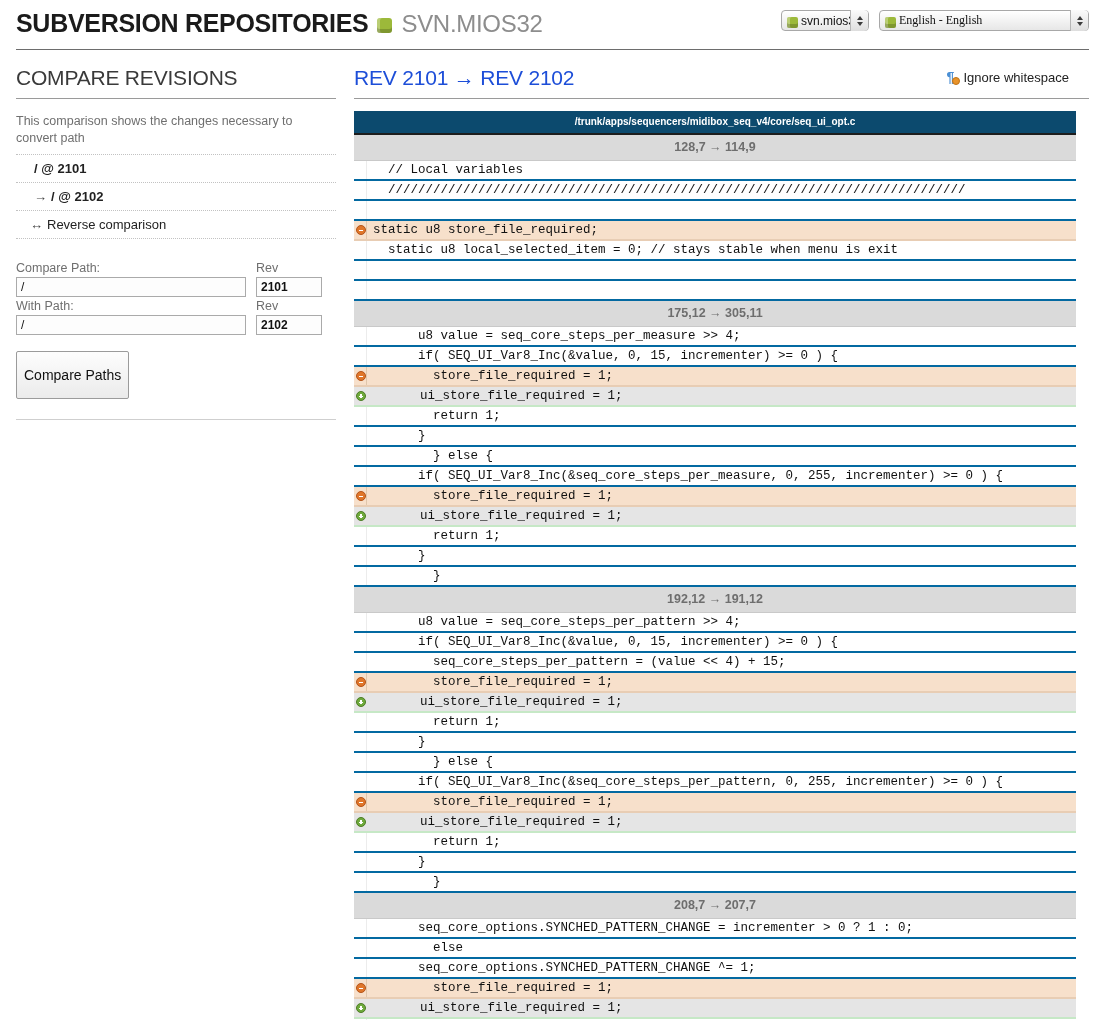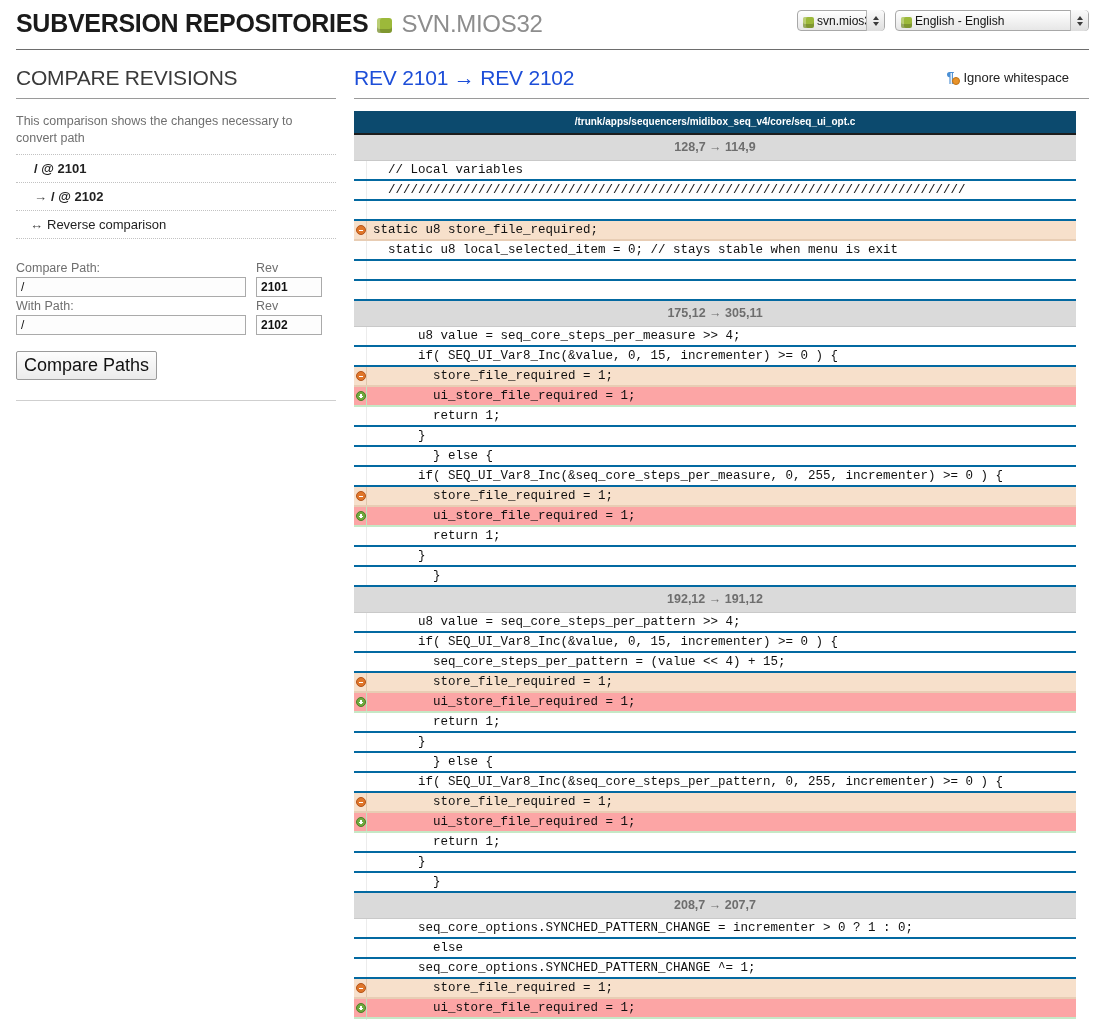--- a/index.html
+++ b/index.html
@@ -65,21 +65,21 @@
     border-left: 1px solid #b5b5b5;
     border-radius: 0 4px 4px 0;
     background: linear-gradient(#fbfbfb, #dedede);
     display: flex; flex-direction: column;
     align-items: center; justify-content: center; gap: 2px;
   }
   .arrows i { display: block; width: 0; height: 0; border-left: 3.5px solid transparent; border-right: 3.5px solid transparent; }
   .arrows i.up { border-bottom: 4px solid #3a3a3a; }
   .arrows i.dn { border-top: 4px solid #3a3a3a; }
   #sel-repo { width: 88px; }
-  #sel-lang { width: 194px; }
+  #sel-lang { width: 210px; font-family: Liberation Serif, serif; }
 
   
   #wrap { display: flex; padding: 0 16px; }
   #sidebar { width: 320px; flex: none; padding-top: 16px; }
   #content { flex: 1; padding-top: 16px; padding-left: 18px; }
 
   
   .panel-title {
     font-size: 21px; color: #3a3a3a; letter-spacing: -0.2px;
     padding-bottom: 8px; margin: 0 0 0 0; font-weight: normal;
@@ -109,26 +109,26 @@
     border: 1px solid #aaa;
     background: #fdfdfd;
     font-family: "Liberation Sans", sans-serif;
     font-size: 12px; color: #111;
     padding: 0 4px;
   }
   .finput.rev { font-weight: bold; }
   #compare-btn {
     margin-top: 16px;
     font-family: "Liberation Sans", sans-serif;
-    font-size: 18px;
+    font-size: 14px;
     color: #111;
     background: linear-gradient(#fdfdfd, #ebebeb);
     border: 1px solid #9b9b9b;
     border-radius: 2px;
-    padding: 3px 7px;
+    padding: 15px 7px;
   }
   #sidebar-bottom-rule { border-bottom: 1px solid #cfcfcf; margin-top: 20px; }
 
   
   #rev-head { position: relative; padding-bottom: 8px; }
   #rev-title {
     font-size: 21px; color: #1d4ed8; letter-spacing: -0.2px; font-weight: normal;
     margin: 0;
   }
   #ignore-ws {
@@ -171,21 +171,21 @@
     font-size: 12.5px; line-height: 18px;
     color: #111;
     white-space: pre;
     padding-left: 6px;
     overflow: hidden;
   }
   .dline.ctx  { background: #ffffff; }
   .dline.del  { background: #f7e0cb; }
   .dline.del .gutter { border-right-color: #e0c6ab; }
   .dline.del  { border-bottom-color: #e8cdb4; }
-  .dline.add  { background: #fca5a5; }
+  .dline.add  { background: #e5e5e5; flex-direction: column; }
   .dline.add .gutter { border-right-color: #bfe3bf; }
   .dline.add  { border-bottom-color: #c6e8c6; }
   .dline.blank .code { color: transparent; }
 
   .mk {
     position: absolute; left: 2px; top: 4px;
     width: 10px; height: 10px; border-radius: 50%;
     display: block;
   }
   .mk.minus { background: #e0762a; border: 1px solid #b4541a; }

